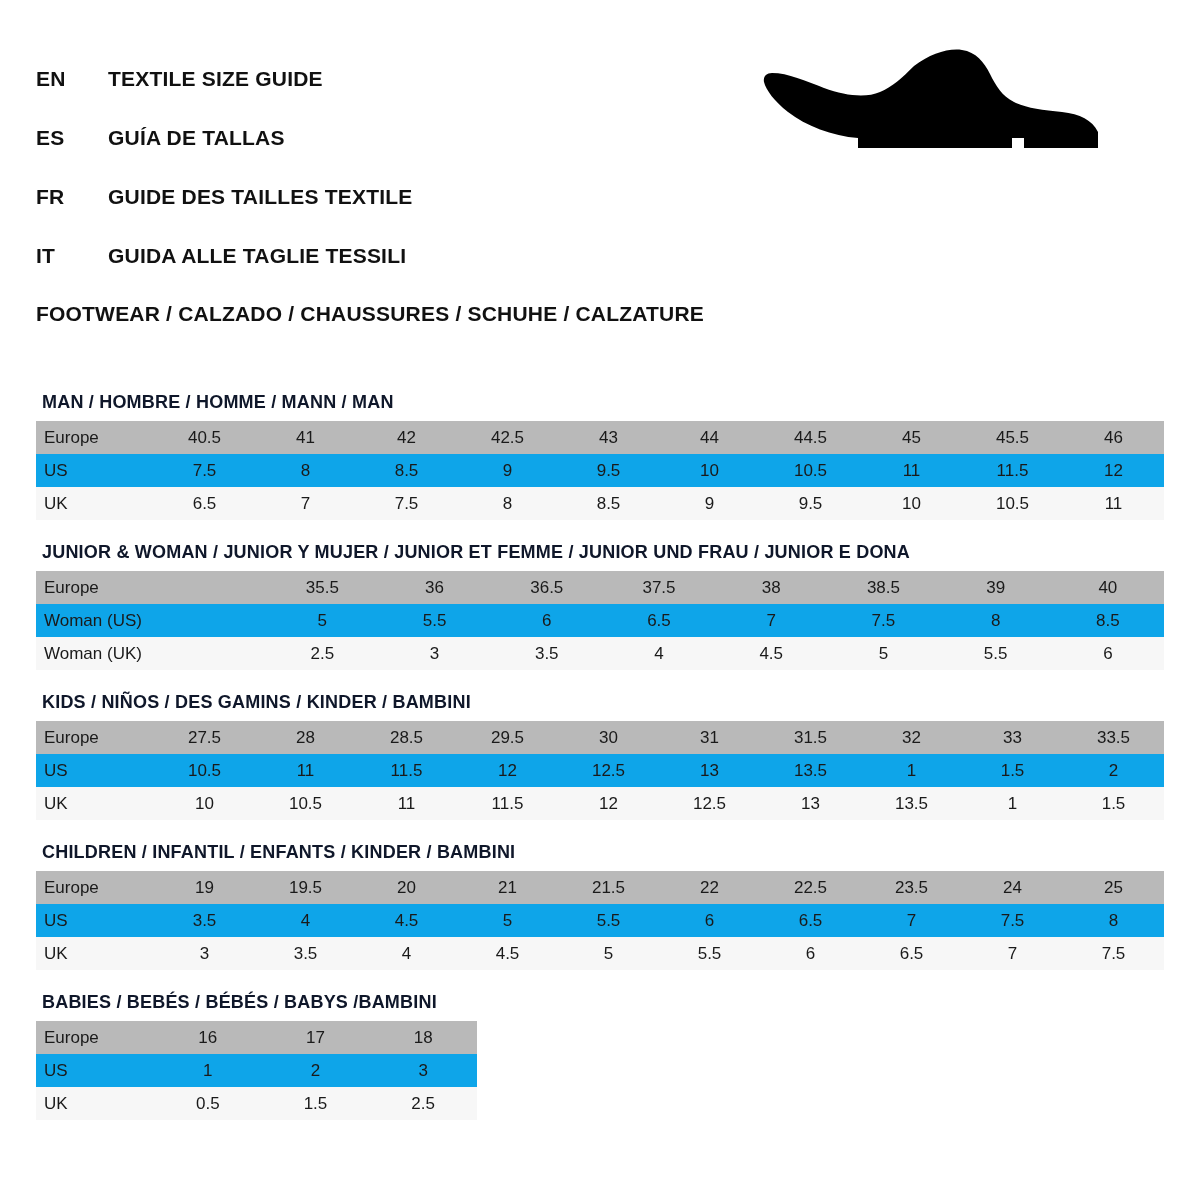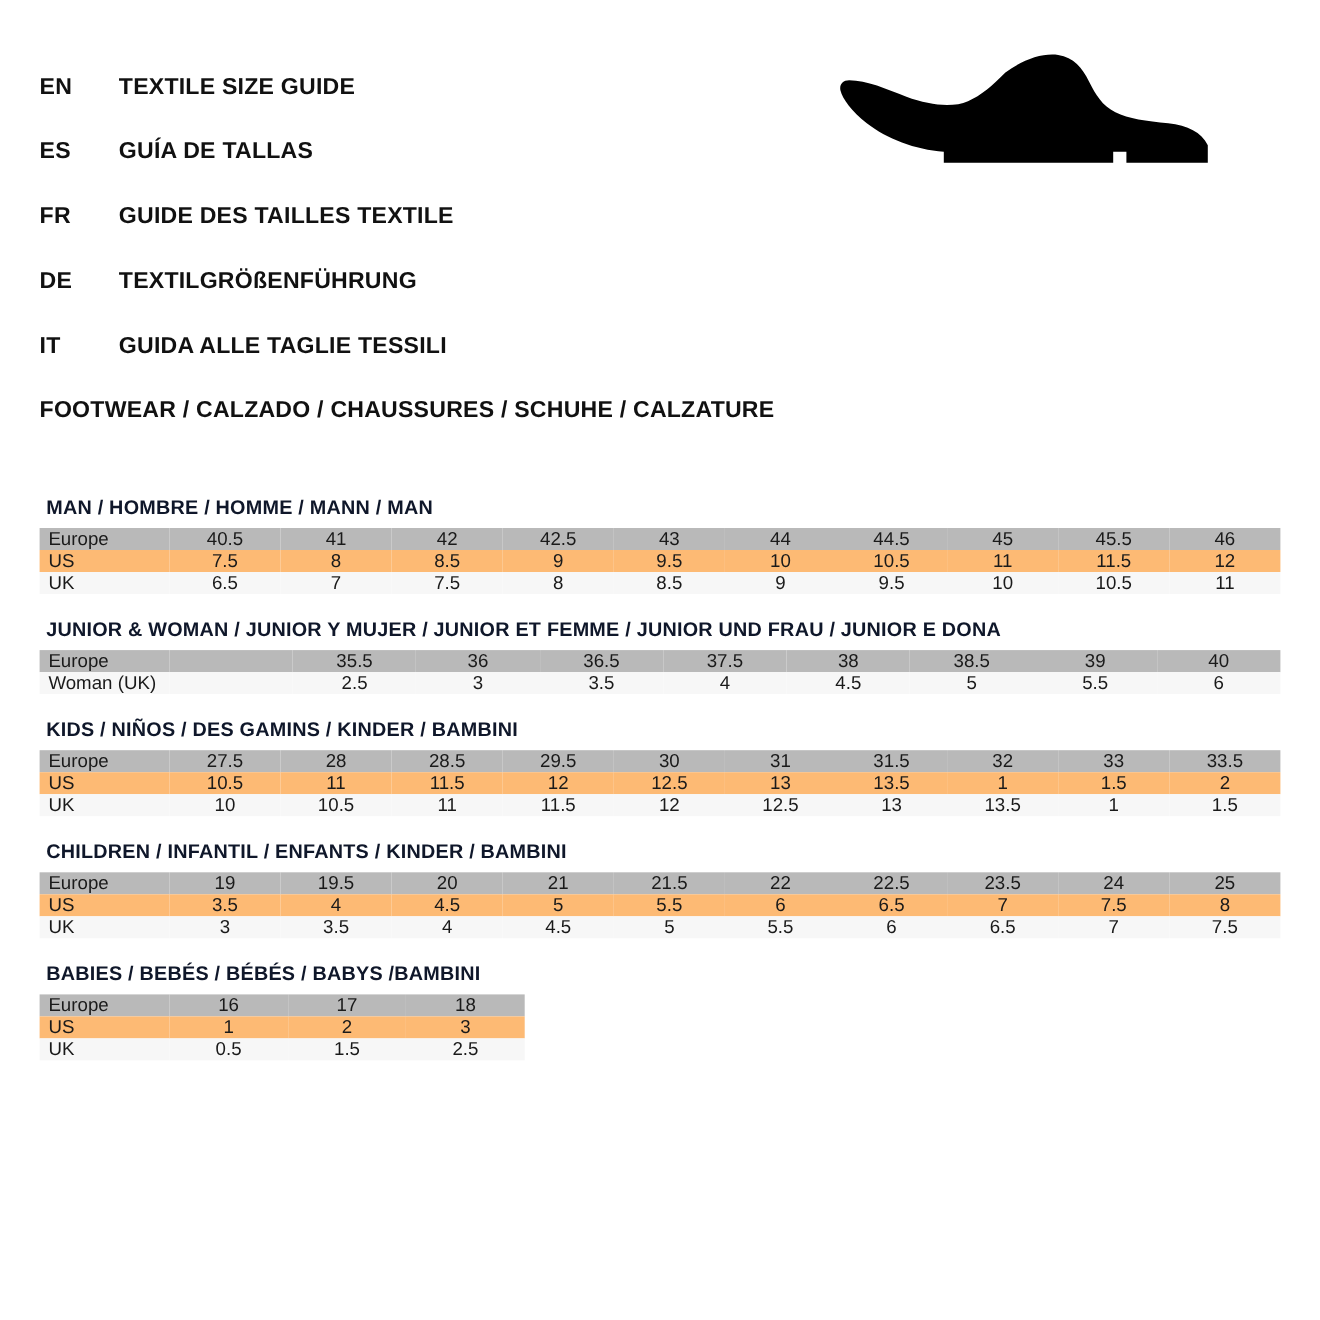--- a/index.html
+++ b/index.html
@@ -84,38 +84,38 @@
     white-space: nowrap;
   }
   table.size-table {
     border-collapse: collapse;
     table-layout: fixed;
     width: 1128px;
   }
   table.size-table.narrow {
     width: 441px;
   }
-  table.size-table tr { height: 20px; }
+  table.size-table tr { height: 33px; }
   table.size-table td {
     font-size: 17px;
     color: #1a1a1a;
     text-align: center;
     vertical-align: middle;
     padding: 0;
   }
   table.size-table td.rowlabel {
     text-align: left;
     padding-left: 8px;
     width: 110px;
   }
   tr.head td {
     background: #b9b9b9;
     font-weight: normal;
   }
-  tr.odd td { background: #fdba74; }
+  tr.odd td { background: #0ea5e9; }
   tr.even td { background: #f7f7f7; }
 </style>
 </head>
 <body>
 
 <div class="page">
 
   <div class="header">
     <div class="lang-block">
       <div class="lang-row">
@@ -124,24 +124,20 @@
       </div>
       <div class="lang-row">
         <span class="lang-code">ES</span>
         <span class="lang-text">GUÍA DE TALLAS</span>
       </div>
       <div class="lang-row">
         <span class="lang-code">FR</span>
         <span class="lang-text">GUIDE DES TAILLES TEXTILE</span>
       </div>
       <div class="lang-row">
-        <span class="lang-code">DE</span>
-        <span class="lang-text">TEXTILGRÖßENFÜHRUNG</span>
-      </div>
-      <div class="lang-row">
         <span class="lang-code">IT</span>
         <span class="lang-text">GUIDA ALLE TAGLIE TESSILI</span>
       </div>
     </div>
 
     <div class="shoe-wrap">
       <svg width="340" height="130" viewBox="0 0 340 130" aria-hidden="true">
         <path fill="#000000" d="M152,18 C168,6 186,0 200,2 C214,4 222,14 228,26 C234,38 240,48 252,54
           C264,60 280,62 300,64 C318,66 330,72 336,84 L336,100 L262,100 L262,90 L250,90 L250,100
           L96,100 L96,90 C70,88 44,78 26,64 C12,53 4,42 2,34 C1,29 4,25 10,25 C26,25 44,33 62,40
@@ -209,20 +205,32 @@
           <td class="rowlabel">Europe</td>
           <td></td>
           <td>35.5</td>
           <td>36</td>
           <td>36.5</td>
           <td>37.5</td>
           <td>38</td>
           <td>38.5</td>
           <td>39</td>
           <td>40</td>
+        </tr>
+        <tr class="odd">
+          <td class="rowlabel">Woman (US)</td>
+          <td></td>
+          <td>5</td>
+          <td>5.5</td>
+          <td>6</td>
+          <td>6.5</td>
+          <td>7</td>
+          <td>7.5</td>
+          <td>8</td>
+          <td>8.5</td>
         </tr>
         <tr class="even">
           <td class="rowlabel">Woman (UK)</td>
           <td></td>
           <td>2.5</td>
           <td>3</td>
           <td>3.5</td>
           <td>4</td>
           <td>4.5</td>
           <td>5</td>

